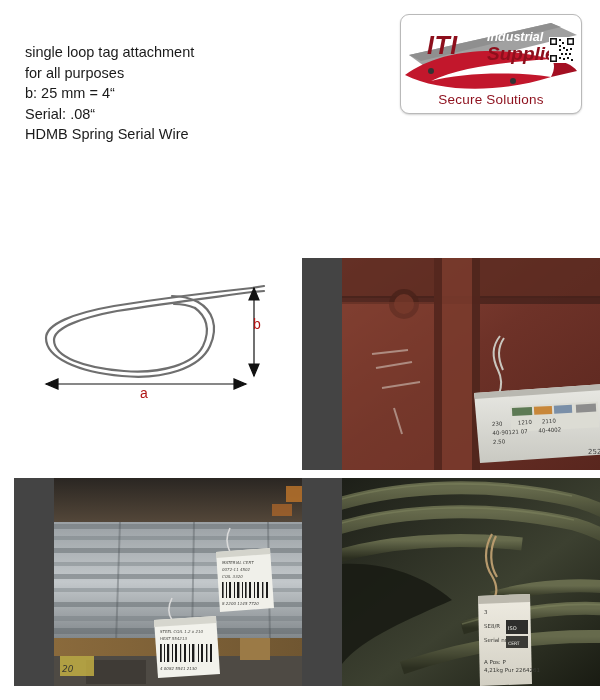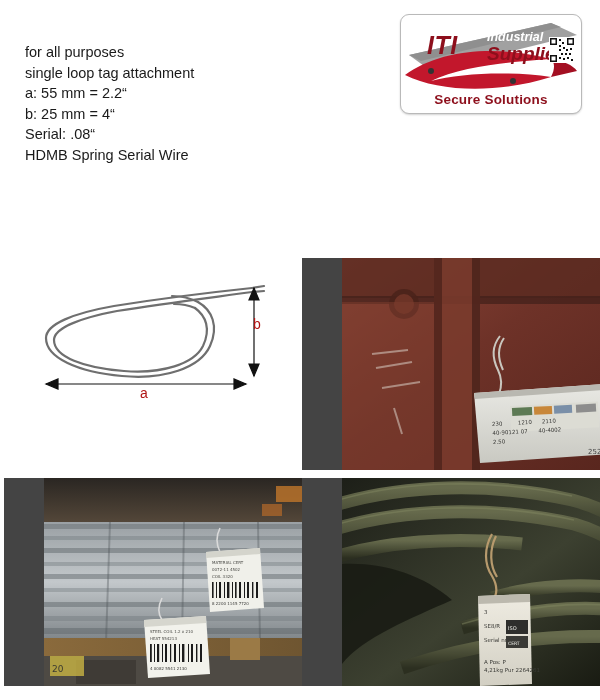--- a/index.html
+++ b/index.html
@@ -58,21 +58,21 @@
     overflow: hidden;
   }
   .logo-svg { position: absolute; left: 0; top: 0; }
   .logo-secure {
     position: absolute;
     left: 0;
     right: 0;
     bottom: 6px;
     text-align: center;
     font-size: 13.5px;
-    font-weight: bold;
+    font-weight: normal;
     color: #8d0f1c;
     letter-spacing: 0.2px;
   }
   .logo-iti {
     position: absolute;
     left: 26px;
     top: 16px;
     font-size: 25px;
     font-weight: bold;
     font-style: italic;
@@ -123,34 +123,33 @@
   .dim-b { left: 253px; top: 316px; }
 
   
   .photo {
     position: absolute;
     overflow: hidden;
     background: #444;
     padding-left: 40px;
   }
   .photo-tr { left: 302px; top: 258px;  width: 283px; height: 212px; }
-  .photo-bl { left: 4px;  top: 478px;  width: 275px; height: 208px; }
+  .photo-bl { left: 14px;  top: 478px;  width: 275px; height: 208px; font-style: italic; }
   .photo-br { left: 302px; top: 478px;  width: 283px; height: 208px; }
   .photo svg { display: block; }
 </style>
 </head>
 <body>
 
 <div class="header">
 
 
   <div class="spec-lines">
+    <div class="spec-desc">single loop tag attachment</div>
     <div class="spec-desc">for all purposes</div>
-    <div class="spec-desc">single loop tag attachment</div>
-    <div>a: 55 mm = 2.2“</div>
     <div>b: 25 mm = 4“</div>
     <div>Serial: .08“</div>
     <div>HDMB Spring Serial Wire</div>
   </div>
 
   <div class="logo-box">
     <svg class="logo-svg" width="180" height="98" viewBox="0 0 180 98">
 
       <path d="M8,40 L150,8 L176,20 L30,56 Z" fill="#9c9c9c" opacity="0.95"></path>
       <path d="M8,40 L150,8 L160,12 L20,46 Z" fill="#8f8f8f"></path>

